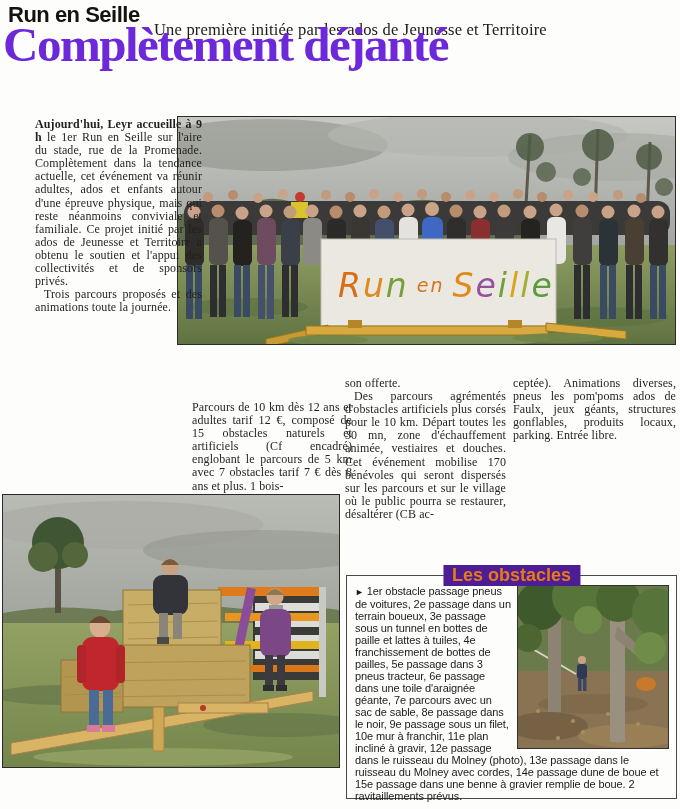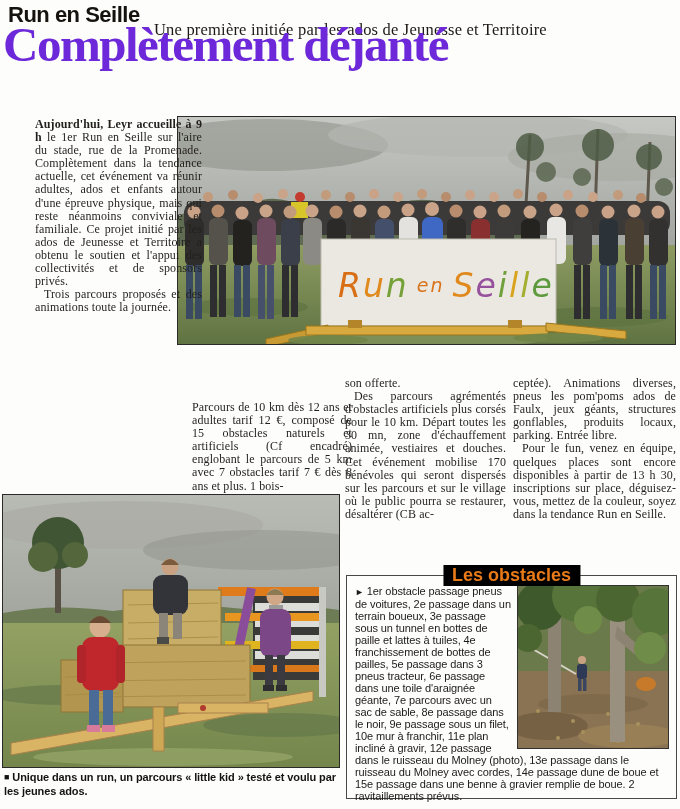--- a/index.html
+++ b/index.html
@@ -34,21 +34,21 @@
   
   .cap{position:absolute;margin:0;font-family:"Liberation Sans","DejaVu Sans",sans-serif;
        font-weight:bold;font-size:11px;line-height:13.5px;color:#15130f;letter-spacing:-0.1px;}
   .main-cap{left:178px;top:348px;width:500px;}
   .left-cap{left:4px;top:771px;width:334px;}
   .capsq{font-size:9px;vertical-align:1px;margin-right:3px;}
 
   
   .obox{position:absolute;left:346px;top:575px;width:331px;height:224px;border:1.5px solid #4a4845;
         box-sizing:border-box;background:#fdfdfc;}
-  .obox-title{position:absolute;top:-11px;left:50%;transform:translateX(-50%);background:#000000;
+  .obox-title{position:absolute;top:-11px;left:50%;transform:translateX(-50%);background:#4c1d95;
         padding:0 9px;font-family:"Liberation Sans","DejaVu Sans",sans-serif;font-weight:bold;
         font-size:18px;letter-spacing:0;white-space:nowrap;}
   .obox-body{padding:9px 7px 4px 8px;font-family:Liberation Sans, sans-serif;
         font-size:11px;line-height:12px;color:#1d1b18;letter-spacing:-0.1px;}
   .obox-photo{float:right;width:150px;height:162px;border:1px solid #33312e;margin:0 0 4px 6px;
         background:#8a7352;}
   .oarrow{font-size:9px;margin-right:3px;color:#1d1b18;}
 </style>
 </head>
 <body>
@@ -235,21 +235,20 @@
   </div>
   <div class="bt col2">
     <p>Parcours de 10 km dès 12 ans et adultes tarif 12 €, composé de 15 obstacles naturels et artificiels (Cf encadré) englobant le parcours de 5 km avec 7 obstacles tarif 7 € dès 8 ans et plus. 1 bois-</p>
   </div>
   <div class="bt col3">
     <p>son offerte.</p>
     <p class="ind">Des parcours agrémentés d'obstacles artificiels plus corsés pour le 10 km. Départ toutes les 30 mn, zone d'échauffement animée, vestiaires et douches. Cet événement mobilise 170 bénévoles qui seront dispersés sur les parcours et sur le village où le public pourra se restaurer, désaltérer (CB ac-</p>
   </div>
   <div class="bt col4">
     <p>ceptée). Animations diverses, pneus les pom'poms ados de Faulx, jeux géants, structures gonflables, produits locaux, parking. Entrée libre.</p>
-    <p class="ind">Pour le fun, venez en équipe, quelques places sont encore disponibles à partir de 13 h 30, inscriptions sur place, déguisez-vous, mettez de la couleur, soyez dans la tendance Run en Seille.</p>
   </div>
 
   <figure class="left-photo">
     <svg class="photo-frame" width="336" height="272" viewBox="0 0 336 272">
       <defs>
         <linearGradient id="sky2" x1="0" y1="0" x2="0" y2="1">
           <stop offset="0" stop-color="#b9bbb5"></stop>
             <stop offset="1" stop-color="#a2a59e"></stop>
         </linearGradient>
         <linearGradient id="grass2" x1="0" y1="0" x2="0" y2="1">
@@ -331,23 +330,20 @@
         <path d="M263,100 Q272,88 281,100 Z" fill="#8d7a52"></path>
         <rect x="266" y="110" width="14" height="8" fill="#9a9a98"></rect>
         <rect x="257" y="114" width="31" height="48" rx="9" fill="#7b4787"></rect>
         <rect x="262" y="160" width="8" height="32" fill="#3a3a40"></rect>
         <rect x="274" y="160" width="8" height="32" fill="#3a3a40"></rect>
         <rect x="260" y="190" width="11" height="6" fill="#2e2e30"></rect>
         <rect x="273" y="190" width="11" height="6" fill="#2e2e30"></rect>
       </g>
     </svg>
   </figure>
-  <p class="cap left-cap">
-    <span class="capsq">■</span><span>Unique dans un run, un parcours « little kid » testé et voulu par les jeunes ados.</span>
-  </p>
 
   <section class="obox">
     <span class="obox-title" style="color: rgb(232, 122, 24);">Les obstacles</span>
     <div class="obox-body">
       <span class="obox-photo">
         <svg width="150" height="162" viewBox="0 0 150 162">
           <rect x="0" y="0" width="150" height="90" fill="#6b7a4a"></rect>
           <rect x="0" y="85" width="150" height="77" fill="#8a7352"></rect>
           <ellipse cx="30" cy="140" rx="40" ry="14" fill="#6e5a40" opacity="0.7"></ellipse>
           <ellipse cx="110" cy="150" rx="50" ry="12" fill="#9c8256" opacity="0.8"></ellipse>

